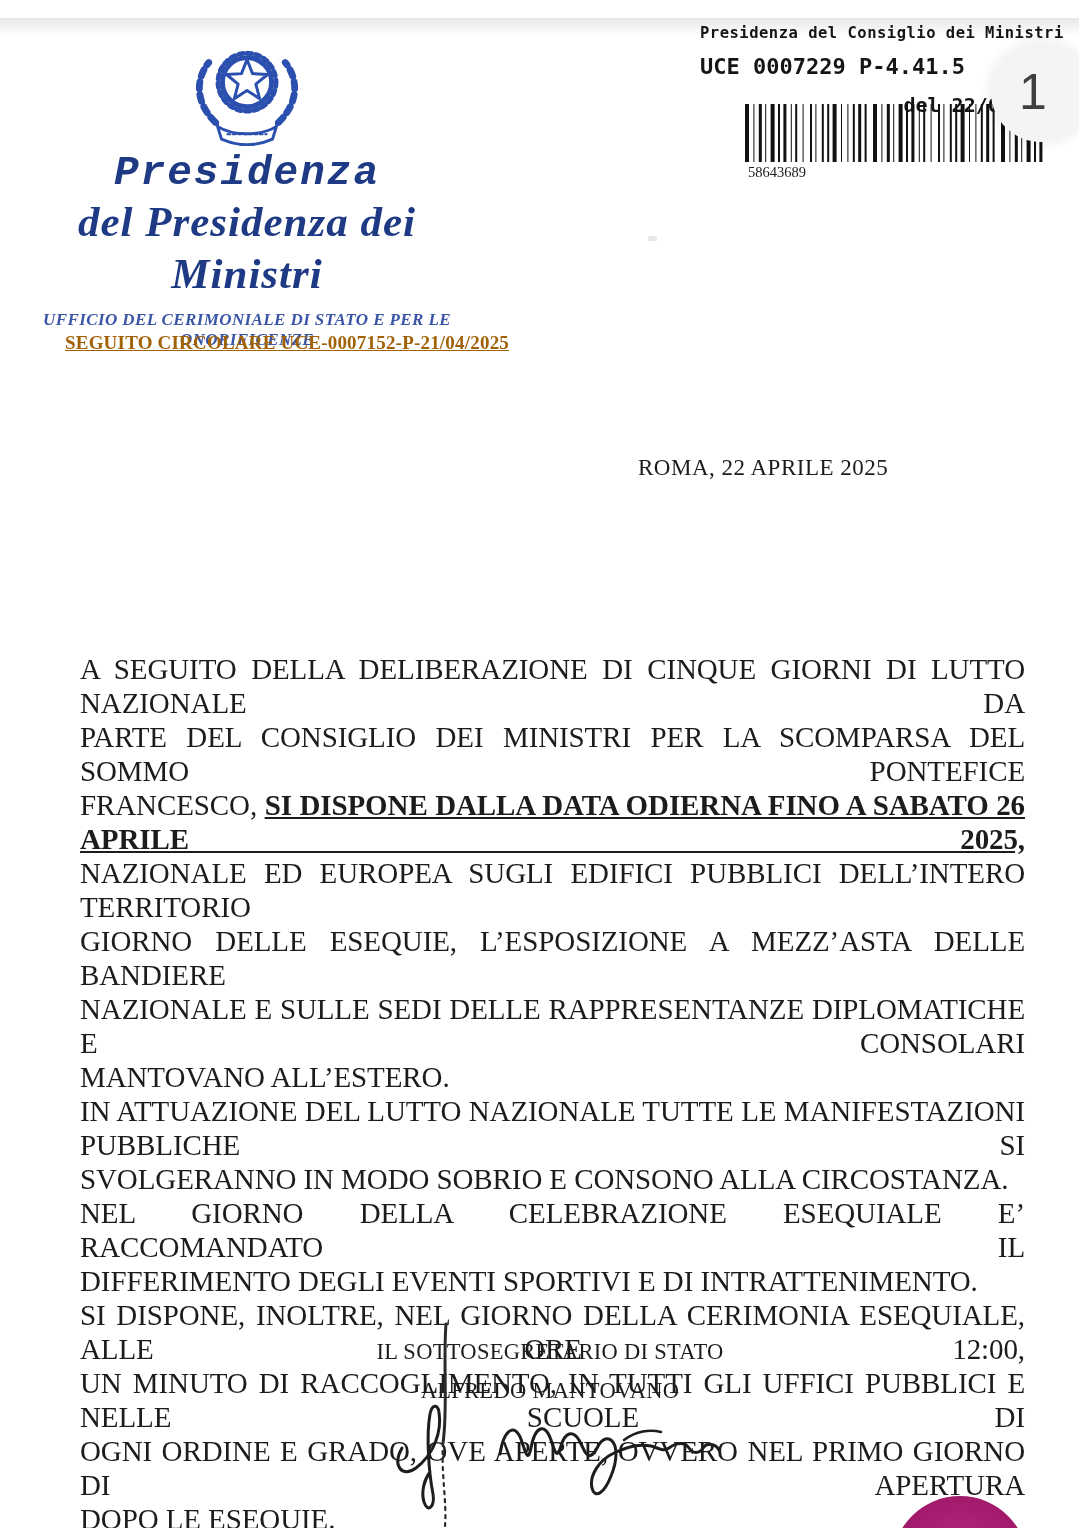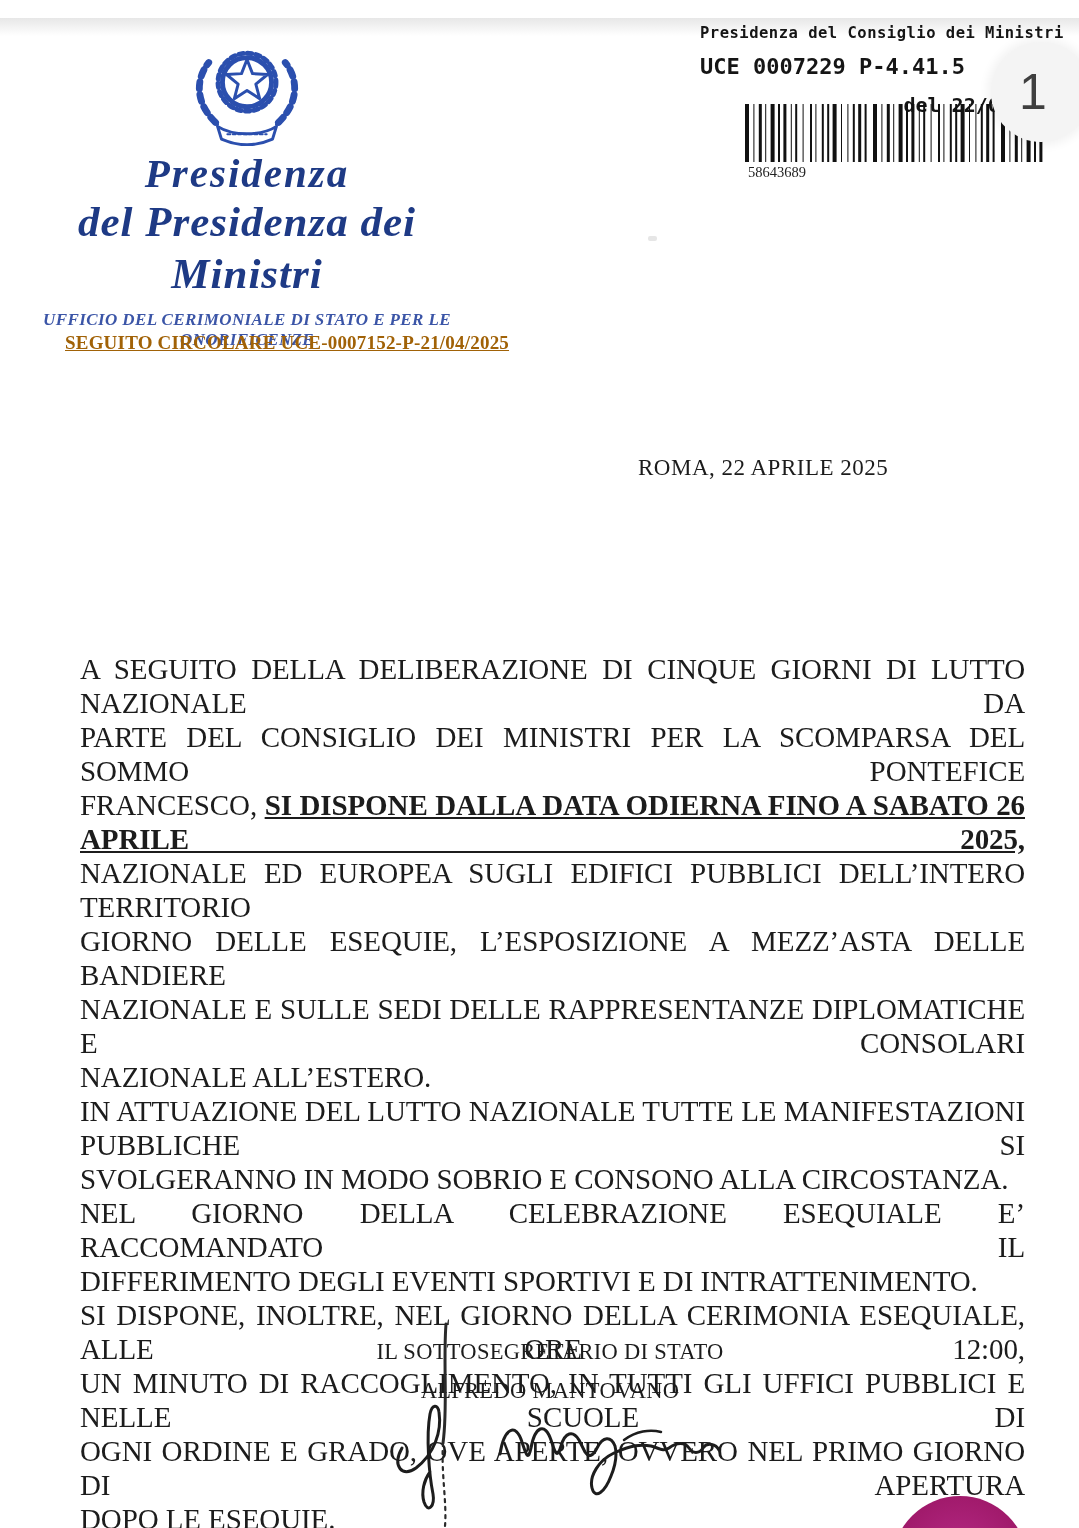--- a/index.html
+++ b/index.html
@@ -11,21 +11,21 @@
   .top-shade{
     position:absolute;left:0;top:18px;width:1079px;height:20px;
     background:linear-gradient(to bottom,#e7e7e7 0%,rgba(255,255,255,0) 90%);
     pointer-events:none;
   }
   
   .letterhead{position:absolute;left:22px;top:36px;width:450px;text-align:center;}
   .emblem{display:block;margin:0 auto;width:118px;height:110px;}
   .script1{
     font-style:italic;font-weight:600;color:#1e3a85;
-    font-size:41px;letter-spacing:2px;margin-top:4px;line-height:46px;
+    font-size:41px;letter-spacing:2px;margin-top:4px;line-height:46px;font-family:Liberation Mono, monospace;
   }
   .script2{
     font-style:italic;font-weight:600;color:#1e3a85;
     font-size:43px;letter-spacing:1px;line-height:52px;
   }
   .office-line{
     margin-top:10px;font-style:italic;font-weight:700;color:#3b55a7;
     font-size:17px;letter-spacing:.4px;
   }
   
@@ -175,21 +175,21 @@
 
 <div class="smudge"></div>
 
 <div class="body-text" id="body-text">
     <div class="bline"><span>A SEGUITO DELLA DELIBERAZIONE DI CINQUE GIORNI DI LUTTO NAZIONALE DA</span></div>
     <div class="bline"><span>PARTE DEL CONSIGLIO DEI MINISTRI PER LA SCOMPARSA DEL SOMMO PONTEFICE</span></div>
     <div class="bline"><span>FRANCESCO, </span><span class="seg-bu">SI DISPONE DALLA DATA ODIERNA FINO A SABATO 26 APRILE 2025,</span></div>
     <div class="bline"><span>NAZIONALE ED EUROPEA SUGLI EDIFICI PUBBLICI DELL’INTERO TERRITORIO</span></div>
     <div class="bline"><span>GIORNO DELLE ESEQUIE, L’ESPOSIZIONE A MEZZ’ASTA DELLE BANDIERE</span></div>
     <div class="bline"><span>NAZIONALE E SULLE SEDI DELLE RAPPRESENTANZE DIPLOMATICHE E CONSOLARI</span></div>
-    <div class="bline last"><span>NAZIONALE ALL’ESTERO.</span></div>
+    <div class="bline last"><span>MANTOVANO ALL’ESTERO.</span></div>
     <div class="bline"><span>IN ATTUAZIONE DEL LUTTO NAZIONALE TUTTE LE MANIFESTAZIONI PUBBLICHE SI</span></div>
     <div class="bline last"><span>SVOLGERANNO IN MODO SOBRIO E CONSONO ALLA CIRCOSTANZA.</span></div>
     <div class="bline"><span>NEL GIORNO DELLA CELEBRAZIONE ESEQUIALE E’ RACCOMANDATO IL</span></div>
     <div class="bline last"><span>DIFFERIMENTO DEGLI EVENTI SPORTIVI E DI INTRATTENIMENTO.</span></div>
     <div class="bline"><span>SI DISPONE, INOLTRE, NEL GIORNO DELLA CERIMONIA ESEQUIALE, ALLE ORE 12:00,</span></div>
     <div class="bline"><span>UN MINUTO DI RACCOGLIMENTO, IN TUTTI GLI UFFICI PUBBLICI E NELLE SCUOLE DI</span></div>
     <div class="bline"><span>OGNI ORDINE E GRADO, OVE APERTE, OVVERO NEL PRIMO GIORNO DI APERTURA</span></div>
     <div class="bline last"><span>DOPO LE ESEQUIE.</span></div>
   </div>
 

